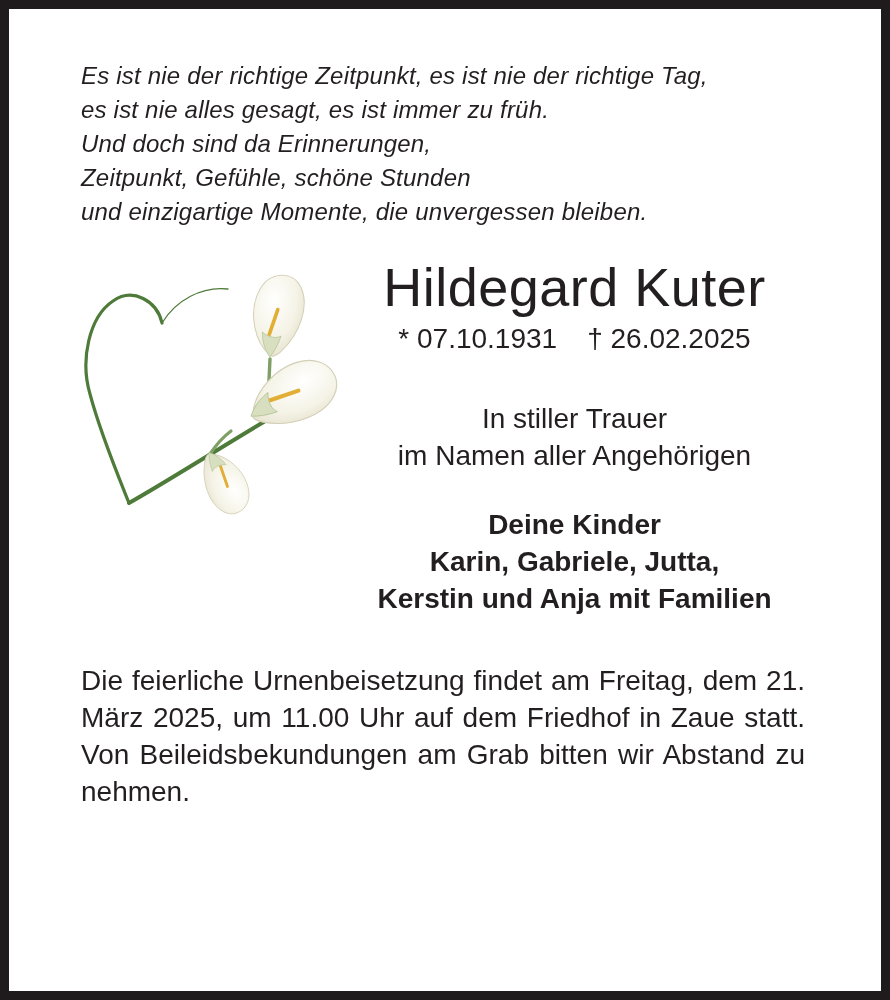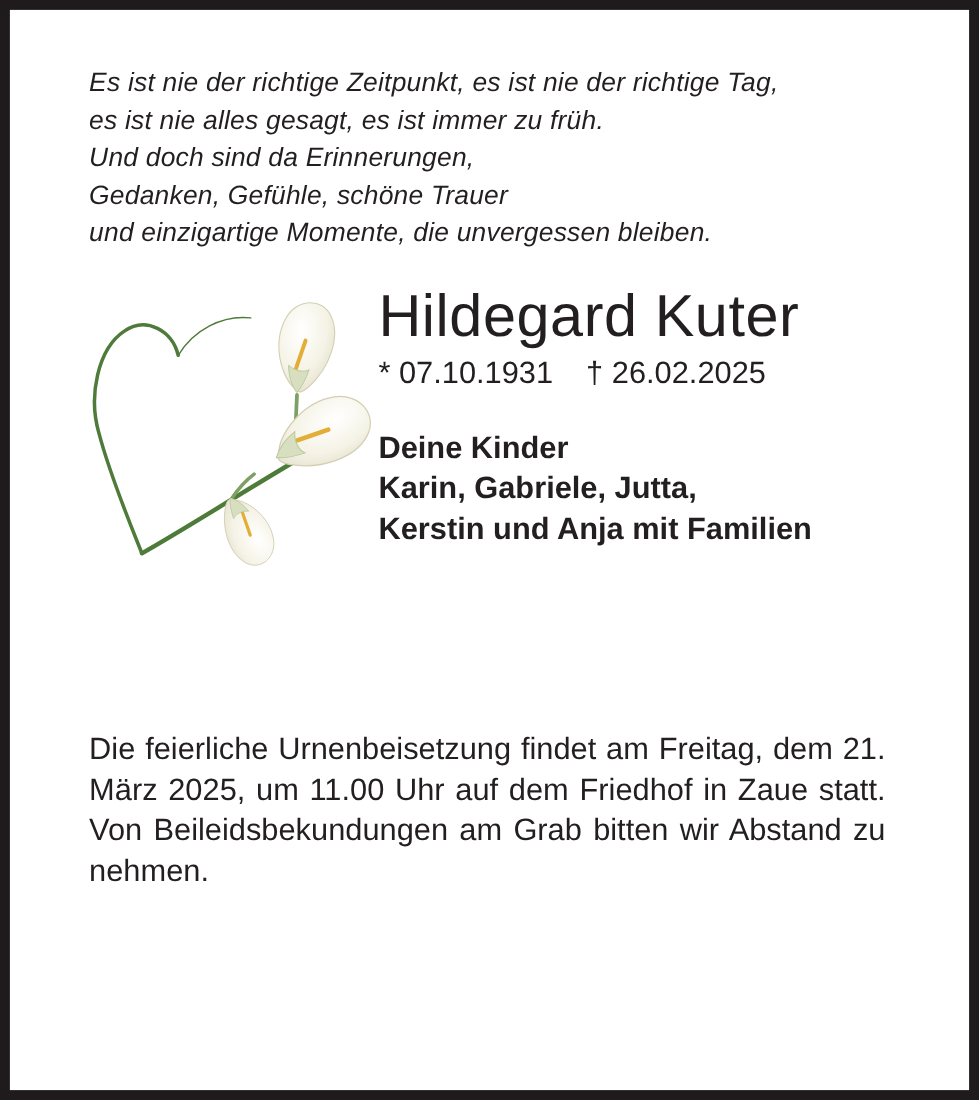--- a/index.html
+++ b/index.html
@@ -42,21 +42,21 @@
   }
   .art {
     position: absolute;
     left: 0;
     top: 6px;
     width: 300px;
     height: 295px;
   }
   .announce {
     margin-left: 263px;
-    text-align: left;
+    text-align: center;
   }
   .deceased-name {
     font-family: "Liberation Sans", sans-serif;
     font-size: 54px;
     line-height: 60px;
     letter-spacing: 0.5px;
     white-space: nowrap;
   }
   .maiden {
     margin-top: 3px;
@@ -97,21 +97,21 @@
 </style>
 </head>
 <body>
 
 <div class="notice">
   <div class="inner">
 
     <div class="verse">Es ist nie der richtige Zeitpunkt, es ist nie der richtige Tag,
 es ist nie alles gesagt, es ist immer zu früh.
 Und doch sind da Erinnerungen,
-Gedanken, Gefühle, schöne Trauer
+Zeitpunkt, Gefühle, schöne Stunden
 und einzigartige Momente, die unvergessen bleiben.</div>
 
 
     <div class="middle">
 
       <svg class="art" viewBox="0 0 300 295" xmlns="http://www.w3.org/2000/svg">
         <defs>
           <radialGradient id="petalGrad" cx="38%" cy="32%" r="85%">
             <stop offset="0%" stop-color="#ffffff"></stop>
             <stop offset="55%" stop-color="#f5f3e6"></stop>
@@ -137,20 +137,22 @@
         <use href="#calla" transform="translate(172,152) rotate(58) scale(1.12)"></use>
         <use href="#calla" transform="translate(129,191) rotate(148) scale(0.8)"></use>
       </svg>
 
       <div class="announce">
         <div class="deceased-name">Hildegard Kuter</div>
         <div class="dates">
           <span class="birth">* 07.10.1931</span><span class="death">† 26.02.2025</span>
         </div>
 
+        <div class="mourners-intro">In stiller Trauer
+im Namen aller Angehörigen</div>
         <div class="mourners-family">Deine Kinder
 Karin, Gabriele, Jutta,
 Kerstin und Anja mit Familien</div>
       </div>
     </div>
 
     <div class="funeral-par">Die feierliche Urnenbeisetzung findet am Freitag, dem 21. März 2025, um 11.00 Uhr auf dem Friedhof in Zaue statt. Von Beileidsbekundungen am Grab bitten wir Abstand zu nehmen.</div>
 
   </div>
 </div>

